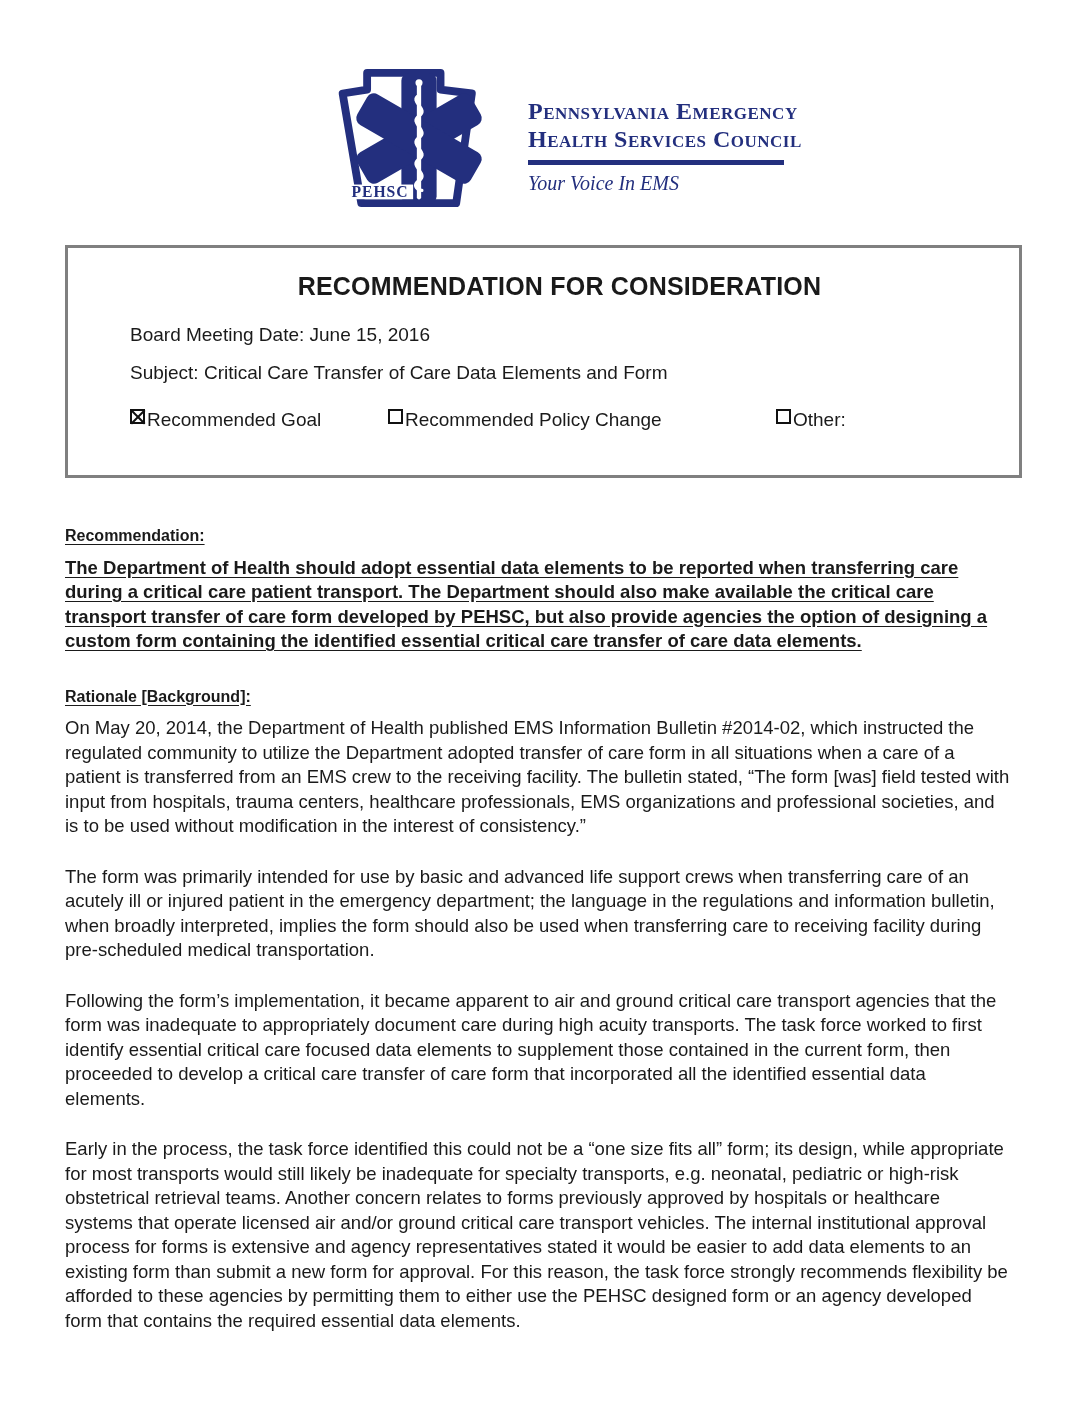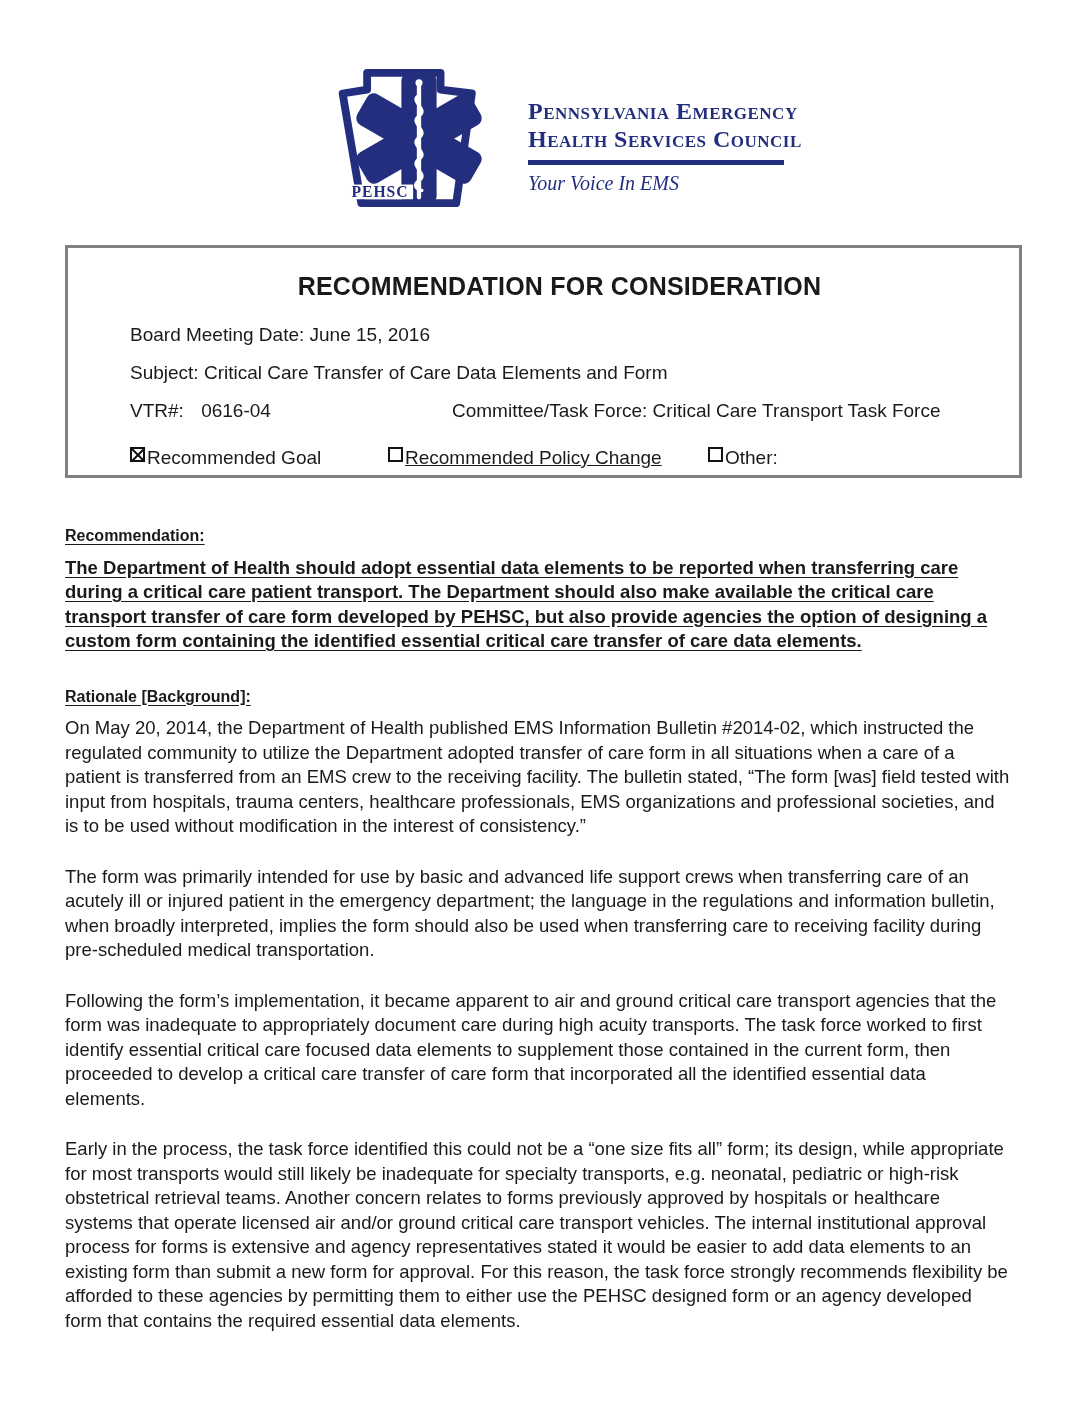--- a/index.html
+++ b/index.html
@@ -57,21 +57,21 @@
     letter-spacing:0.2px;
     margin-bottom:22px;
   }
   .form-row { margin-bottom:15px; line-height:23px; }
   .vtr-row { display:flex; }
   .vtr-group { width:322px; }
   .vtr-value { margin-left:12px; }
   .cb-row { display:flex; margin-top:25px; align-items:center; }
   .cb-item { display:flex; align-items:flex-start; }
   .cb-item.cb-0 { width:258px; }
-  .cb-item.cb-1 { width:320px;text-decoration:underline; }
+  .cb-item.cb-1 { width:388px; }
   .checkbox {
     display:inline-block; position:relative;
     width:15px; height:15px;
     border:2px solid #111;
     margin-right:2px;
     flex:0 0 auto;
   }
   .checkbox.checked::before, .checkbox.checked::after {
     content:""; position:absolute; top:50%; left:50%;
     width:2px; height:19px; background:#111;
@@ -140,30 +140,20 @@
     <div class="form-row">
       <span>Board Meeting Date:</span>
       <span>June 15, 2016</span>
     </div>
 
     <div class="form-row">
       <span>Subject:</span>
       <span>Critical Care Transfer of Care Data Elements and Form</span>
     </div>
 
-    <div class="form-row vtr-row">
-      <span class="vtr-group">
-        <span>VTR#:</span>
-        <span class="vtr-value">0616-04</span>
-      </span>
-      <span>
-        <span>Committee/Task Force:</span>
-        <span>Critical Care Transport Task Force</span>
-      </span>
-    </div>
 
     <div class="cb-row">
       <div class="cb-item cb-0">
         <span class="checkbox checked"></span>
         <span>Recommended Goal</span>
       </div>
       <div class="cb-item cb-1">
         <span class="checkbox"></span>
         <span>Recommended Policy Change</span>
       </div>

